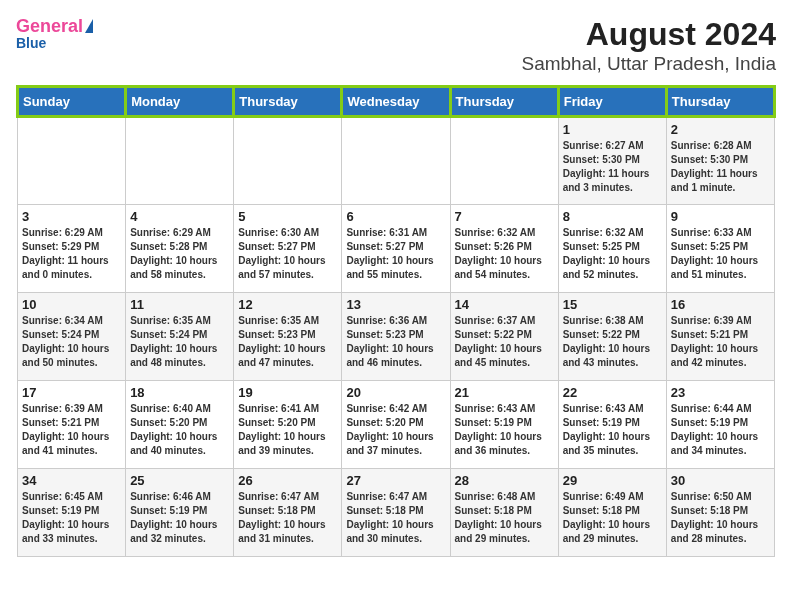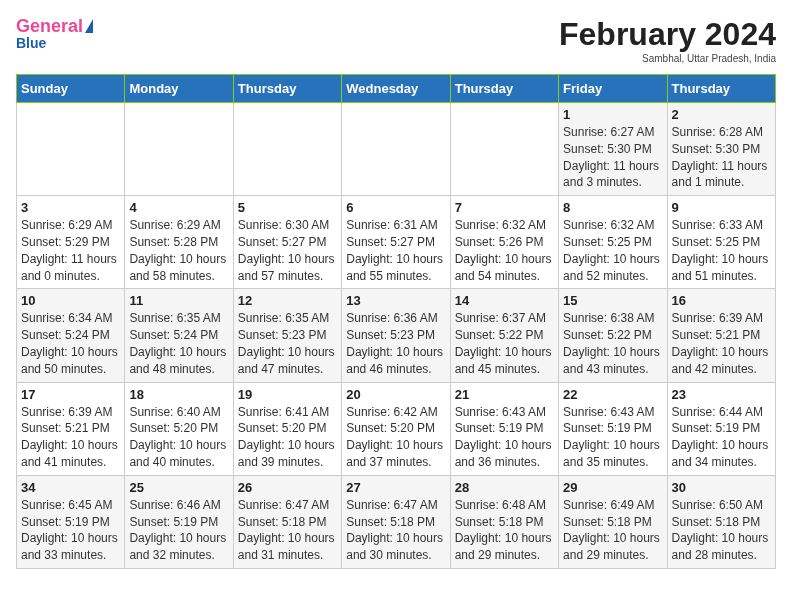--- a/index.html
+++ b/index.html
@@ -39,37 +39,37 @@
     }
     .title-block {
       text-align: right;
     }
     .title-block h1 {
       font-size: 32px;
       font-weight: bold;
       color: #222;
     }
     .title-block h2 {
-      font-size: 10px;
+      font-size: 19px;
       font-weight: normal;
       color: #444;
     }
     .calendar {
       width: 100%;
       border-collapse: collapse;
       font-size: 11px;
     }
     .calendar thead tr th {
       background: #2871bb;
       color: #fff;
       padding: 6px 4px;
       text-align: left;
       font-size: 13px;
       font-weight: bold;
-      border: 1px solid #84cc16;
+      border: 3px solid #84cc16;
     }
     .calendar tbody tr td {
       vertical-align: top;
       border: 1px solid #ccc;
       padding: 4px;
       width: 108px;
       min-height: 80px;
       height: 88px;
       background: #fff;
     }
@@ -80,39 +80,40 @@
       background: #fff;
     }
     .day-num {
       font-size: 13px;
       font-weight: bold;
       color: #222;
       display: block;
       margin-bottom: 2px;
     }
     .day-info {
-      font-size: 12px;
+      font-size: 10px;
       color: #333;
       line-height: 1.4;
+      font-weight: bold;
     }
     .empty { background: #fff !important; }
   </style>
 </head>
 <body>
 
 <div class="header">
   <div class="logo">
     <div class="logo-text">
       <span class="logo-general">General</span>
       <div class="logo-triangle"></div>
     </div>
     <span class="logo-blue" style="font-size:14px;font-weight:bold;margin-top:-2px;">Blue</span>
   </div>
   <div class="title-block">
-    <h1>February 2024</h1>
+    <h1>August 2024</h1>
     <h2>Sambhal, Uttar Pradesh, India</h2>
   </div>
 </div>
 
 <table class="calendar">
   <thead>
     <tr>
     <th>Sunday</th>
         <th>Monday</th>
         <th>Thursday</th>

